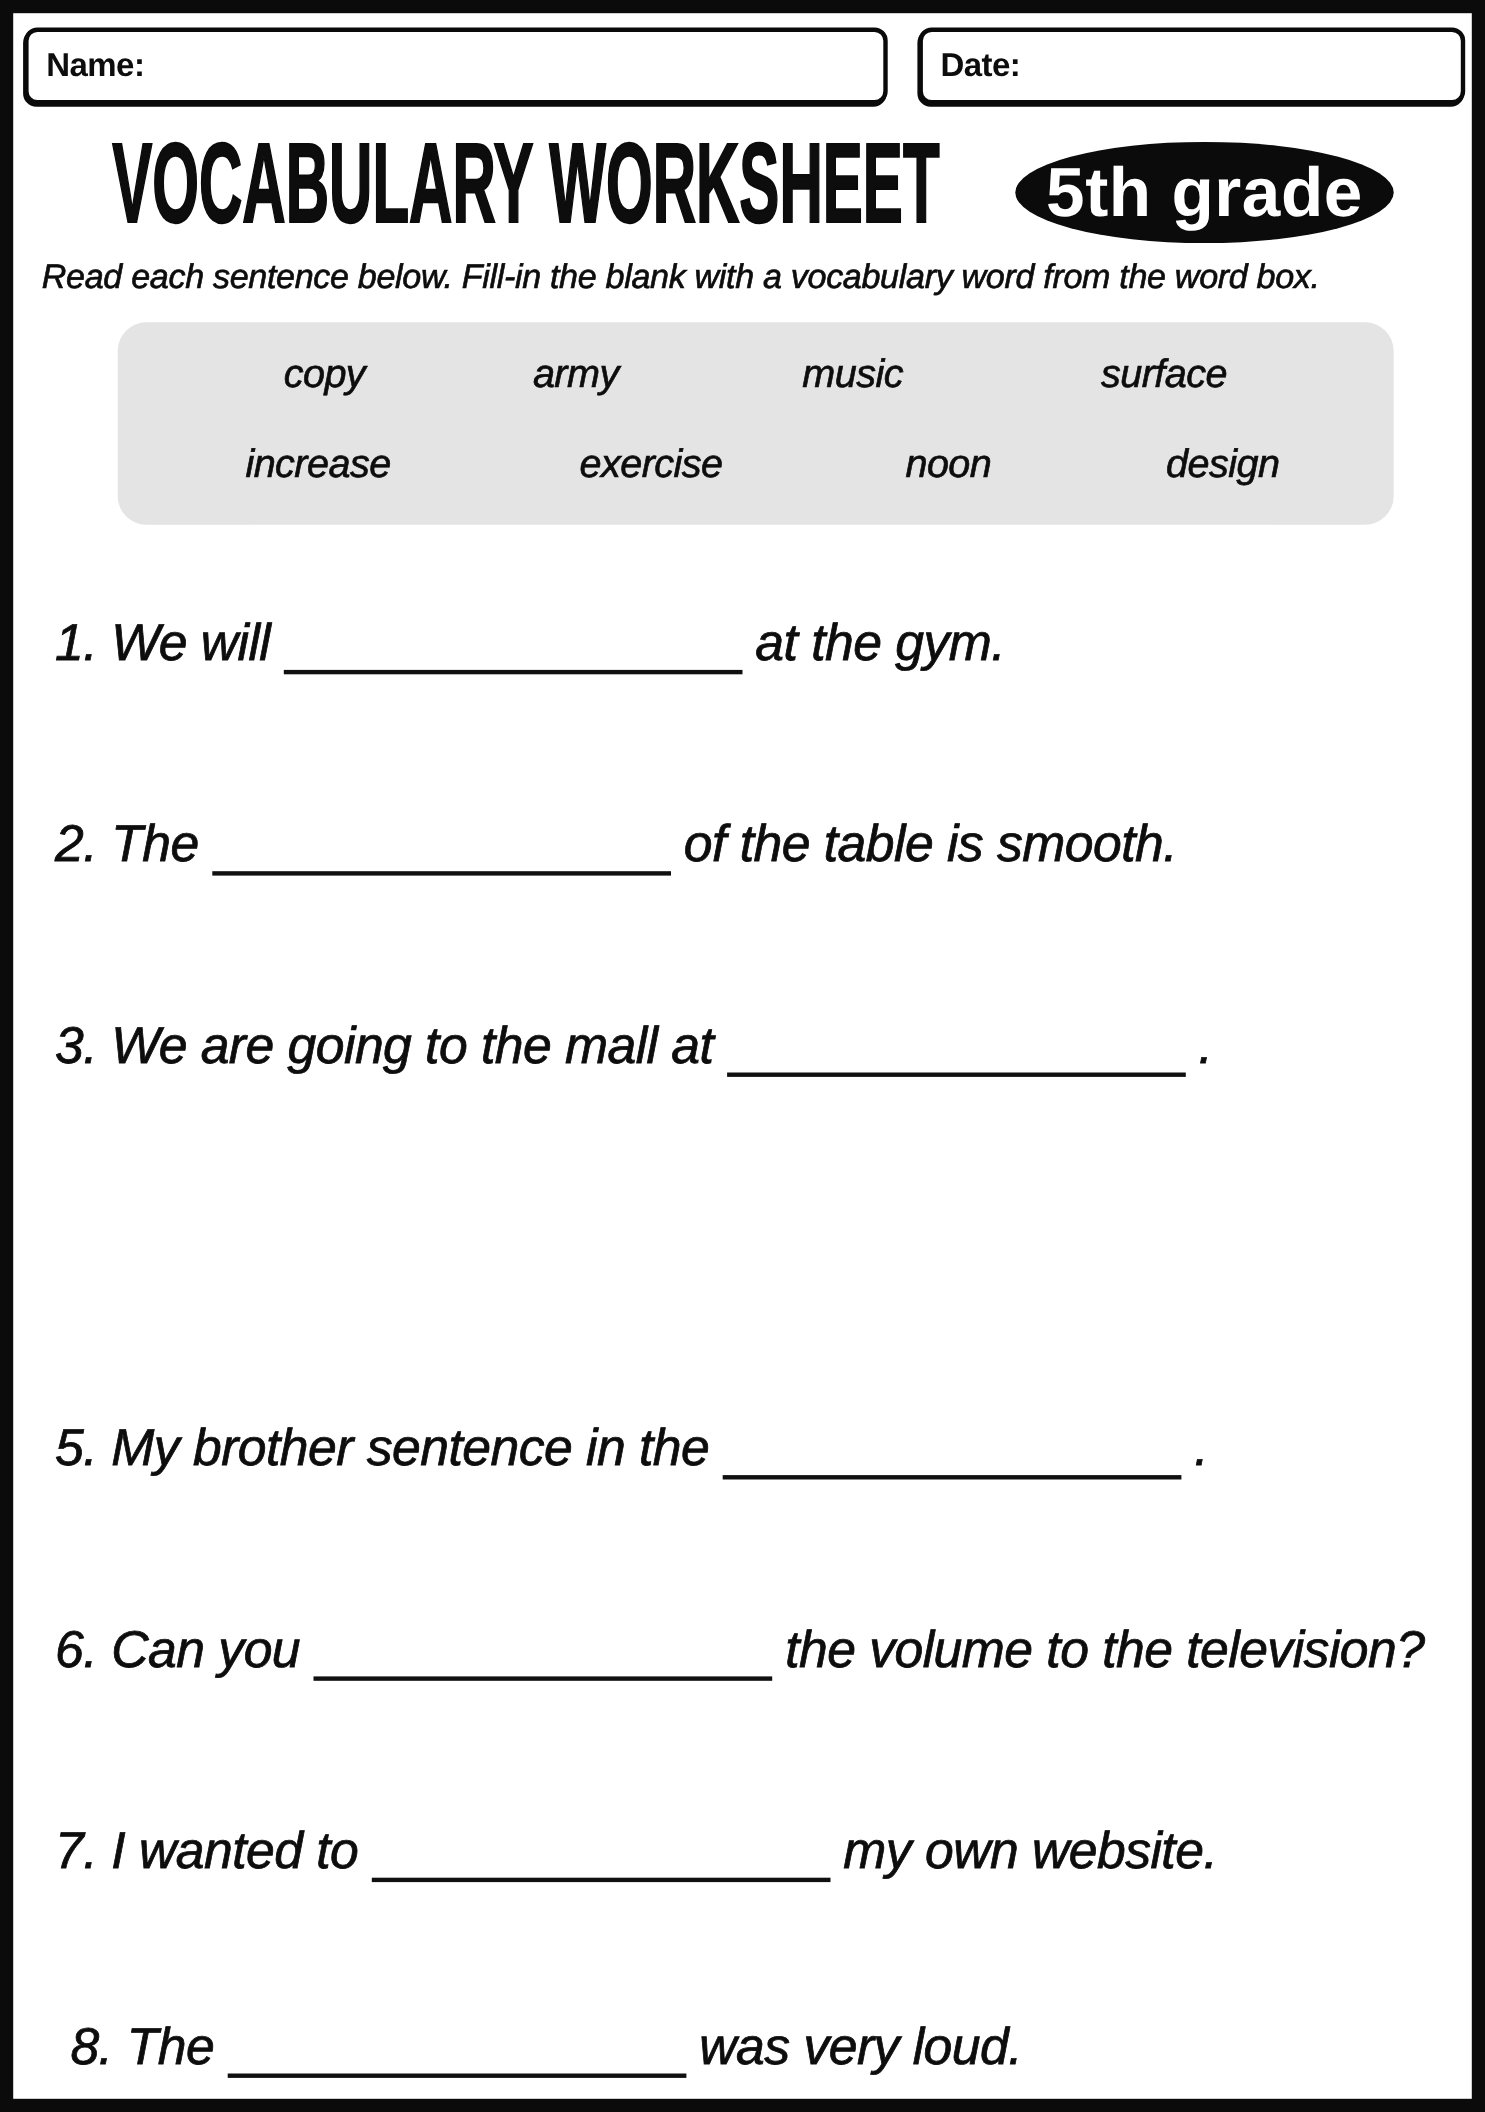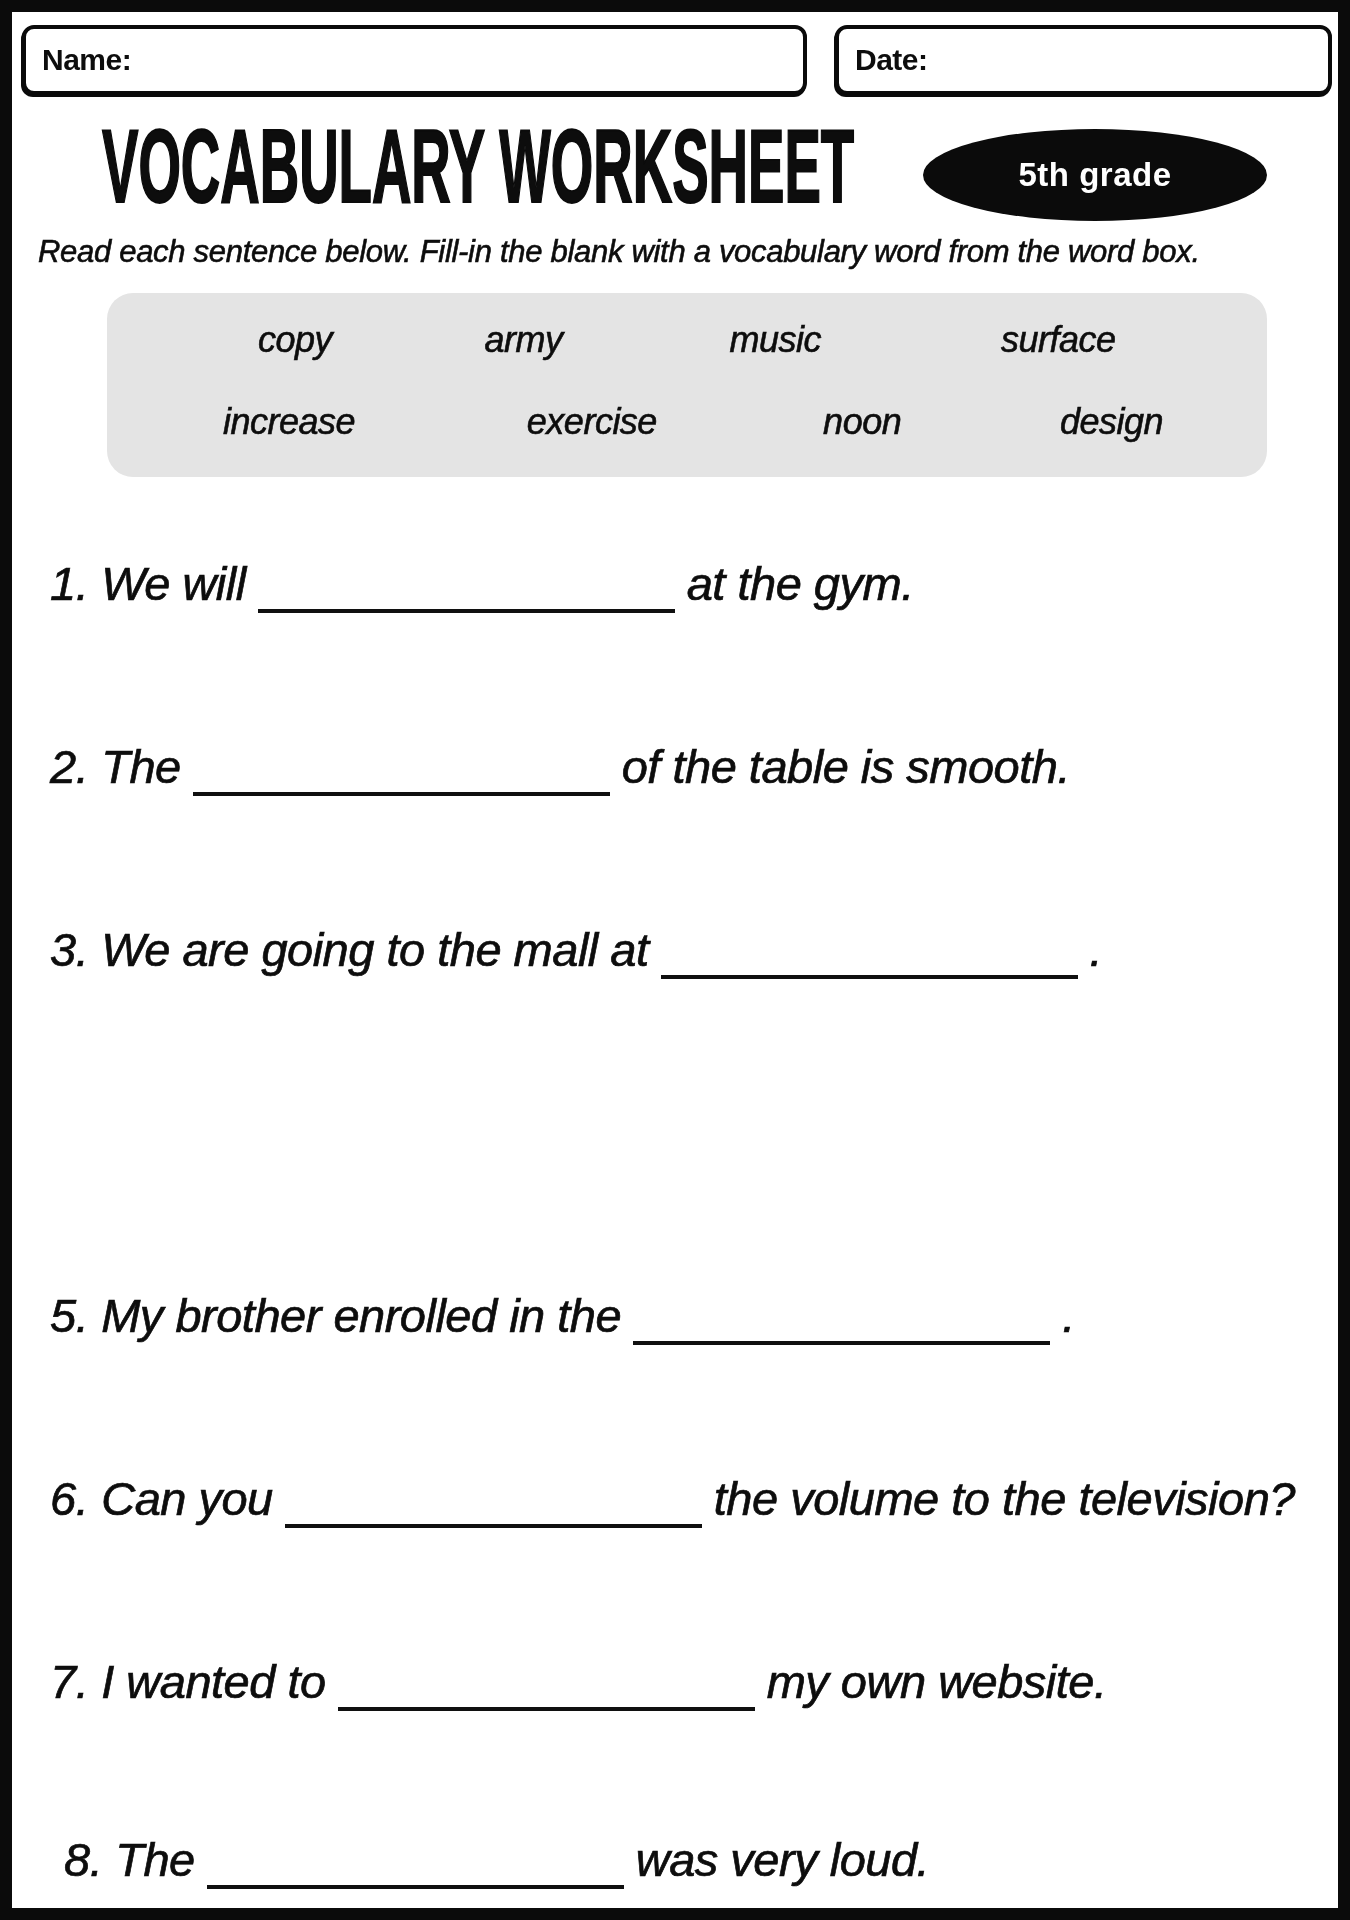--- a/index.html
+++ b/index.html
@@ -58,21 +58,21 @@
     width: 344px;
     height: 92px;
     background: #0b0b0b;
     border-radius: 50%;
     display: flex;
     align-items: center;
     justify-content: center;
   }
   .badge-text {
     color: #ffffff;
-    font-size: 33px;
+    font-size: 63px;
     font-weight: bold;
     letter-spacing: 0.5px;
   }
 
   
   .instruction {
     position: absolute;
     top: 222px;
     left: 26px;
     width: 1300px;
@@ -181,21 +181,21 @@
   <div class="sentence s2">
     <span class="num">2.</span><span class="pre">The</span><span class="blank"></span><span class="post">of the table is smooth.</span>
   </div>
 
   <div class="sentence s3">
     <span class="num">3.</span><span class="pre">We are going to the mall at</span><span class="blank"></span><span class="post">.</span>
   </div>
 
 
   <div class="sentence s5">
-    <span class="num">5.</span><span class="pre">My brother enrolled in the</span><span class="blank"></span><span class="post">.</span>
+    <span class="num">5.</span><span class="pre">My brother sentence in the</span><span class="blank"></span><span class="post">.</span>
   </div>
 
   <div class="sentence s6">
     <span class="num">6.</span><span class="pre">Can you</span><span class="blank"></span><span class="post">the volume to the television?</span>
   </div>
 
   <div class="sentence s7">
     <span class="num">7.</span><span class="pre">I wanted to</span><span class="blank"></span><span class="post">my own website.</span>
   </div>
 

